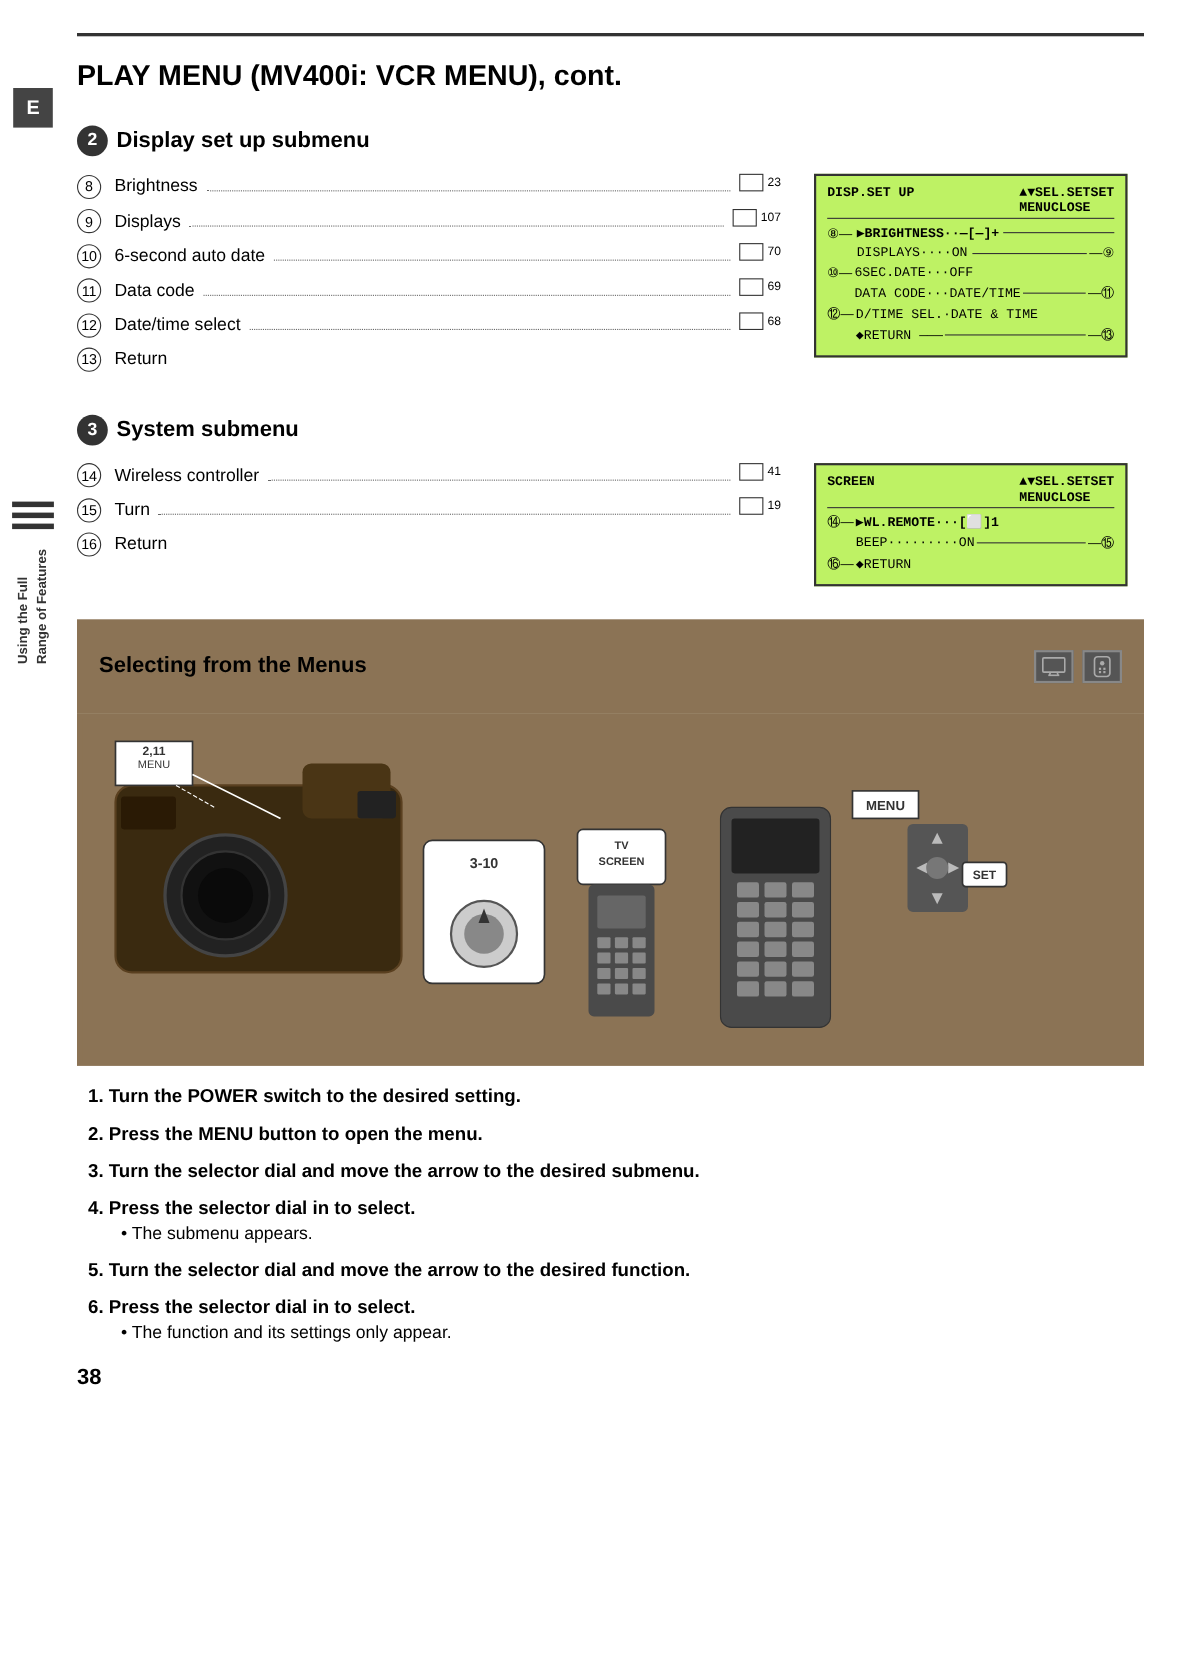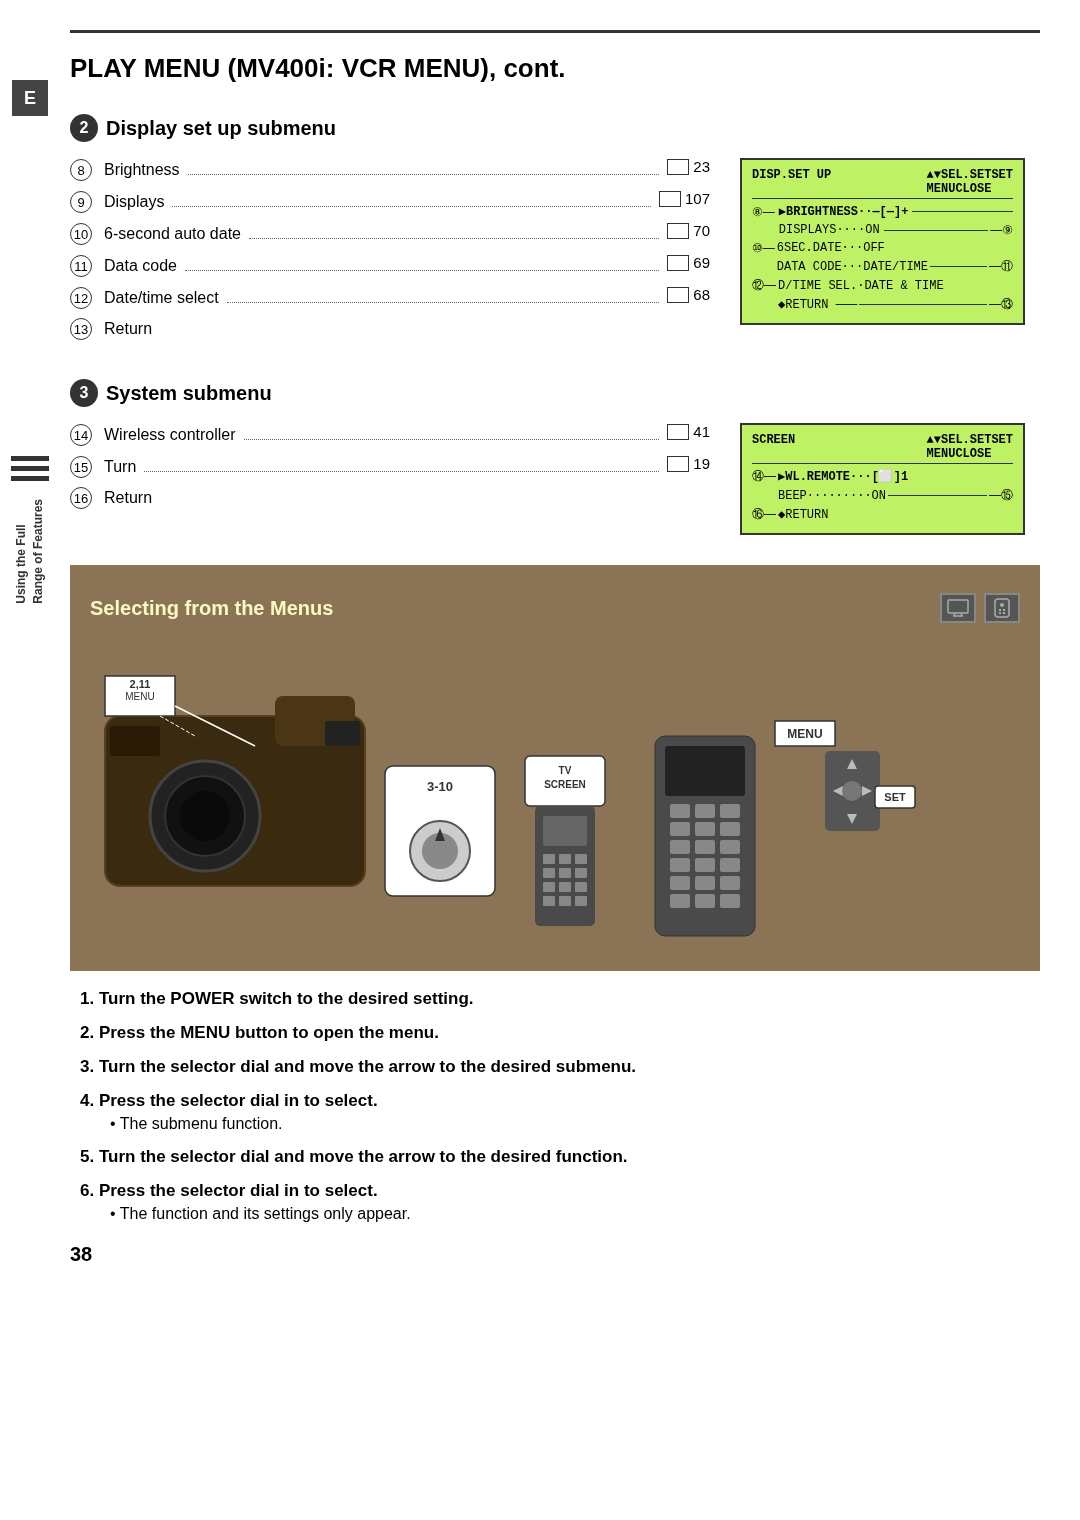--- a/index.html
+++ b/index.html
@@ -100,39 +100,39 @@
       height: 22px;
       border: 1.5px solid #333;
       border-radius: 50%;
       font-size: 13px;
       margin-right: 8px;
       flex-shrink: 0;
     }
 
     .page-ref {
       white-space: nowrap;
-      font-size: 15px;
+      font-size: 11px;
       display: flex;
       align-items: center;
       gap: 2px;
     }
 
     .page-ref-box {
       display: inline-block;
       border: 1.5px solid #333;
       width: 22px;
       height: 16px;
       margin-right: 2px;
       vertical-align: middle;
     }
 
     
     .menus-banner {
       background: #8B7355;
-      color: #fef9c3;
+      color: #000000;
       padding: 28px 20px;
       font-size: 20px;
       font-weight: bold;
       display: flex;
       align-items: center;
       justify-content: space-between;
       margin-bottom: 0;
     }
 
     .banner-icons {
@@ -583,21 +583,21 @@
         <strong>1. <span>Turn the POWER switch to the desired setting.</span></strong>
       </div>
       <div class="instruction-item">
         <strong>2. <span>Press the MENU button to open the menu.</span></strong>
       </div>
       <div class="instruction-item">
         <strong>3. <span>Turn the selector dial and move the arrow to the desired submenu.</span></strong>
       </div>
       <div class="instruction-item">
         <strong>4. <span>Press the selector dial in to select.</span></strong>
-        <div class="sub-bullet">• <span>The submenu function.</span></div>
+        <div class="sub-bullet">• <span>The submenu appears.</span></div>
       </div>
       <div class="instruction-item">
         <strong>5. <span>Turn the selector dial and move the arrow to the desired function.</span></strong>
       </div>
       <div class="instruction-item">
         <strong>6. <span>Press the selector dial in to select.</span></strong>
         <div class="sub-bullet">• <span>The function and its settings only appear.</span></div>
       </div>
     </div>
 

